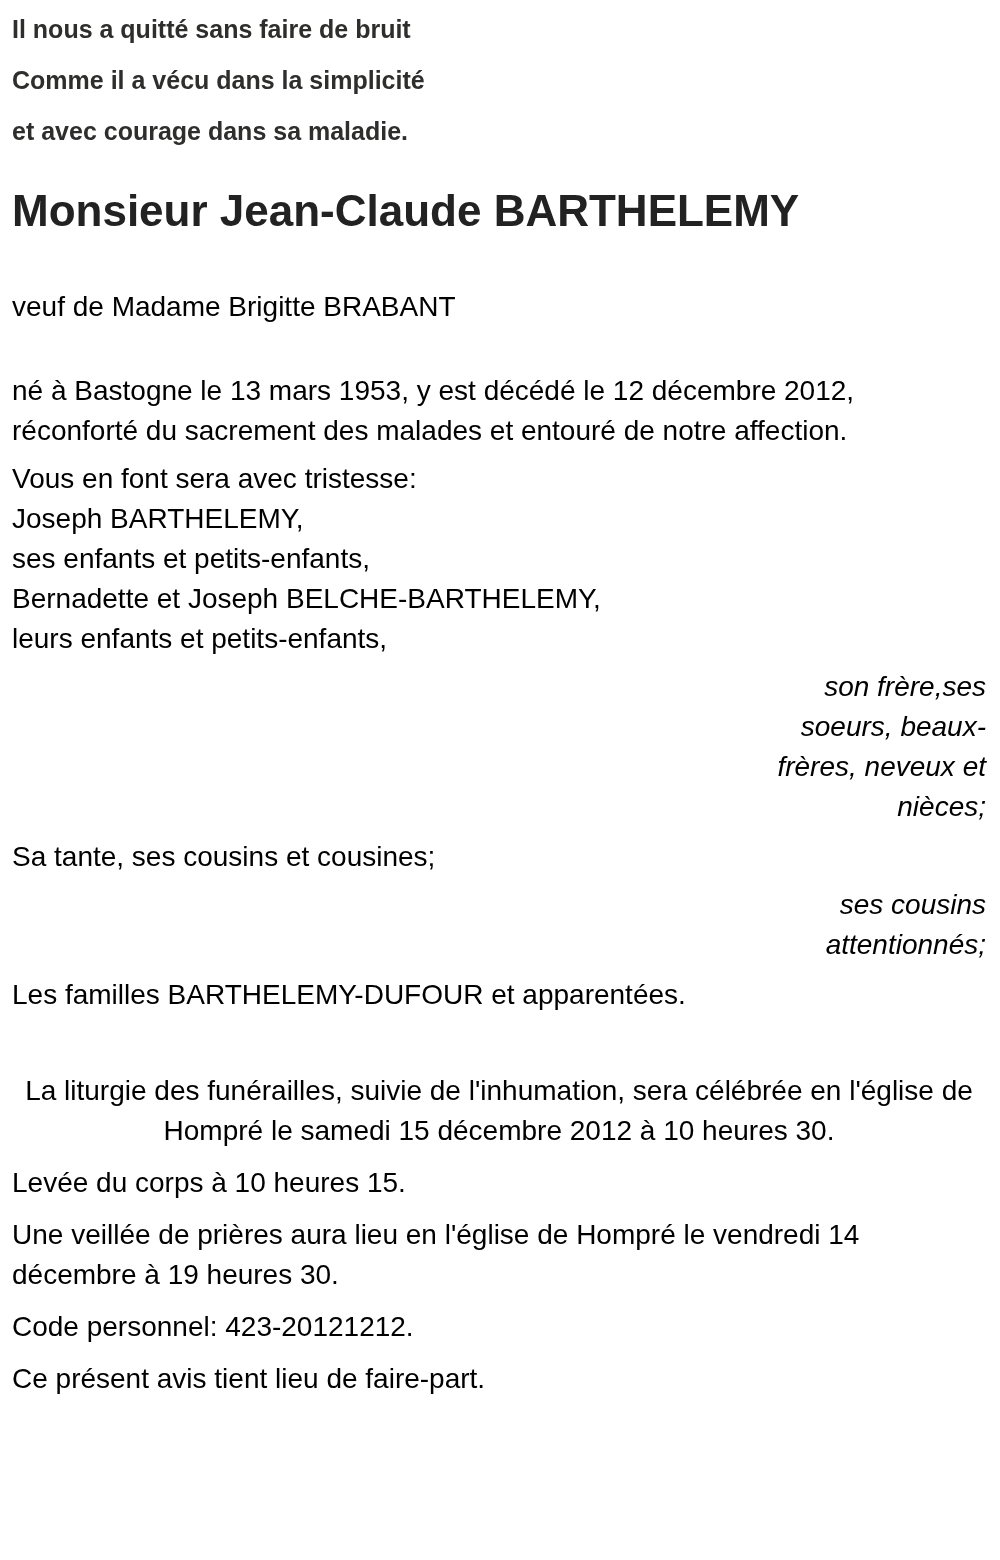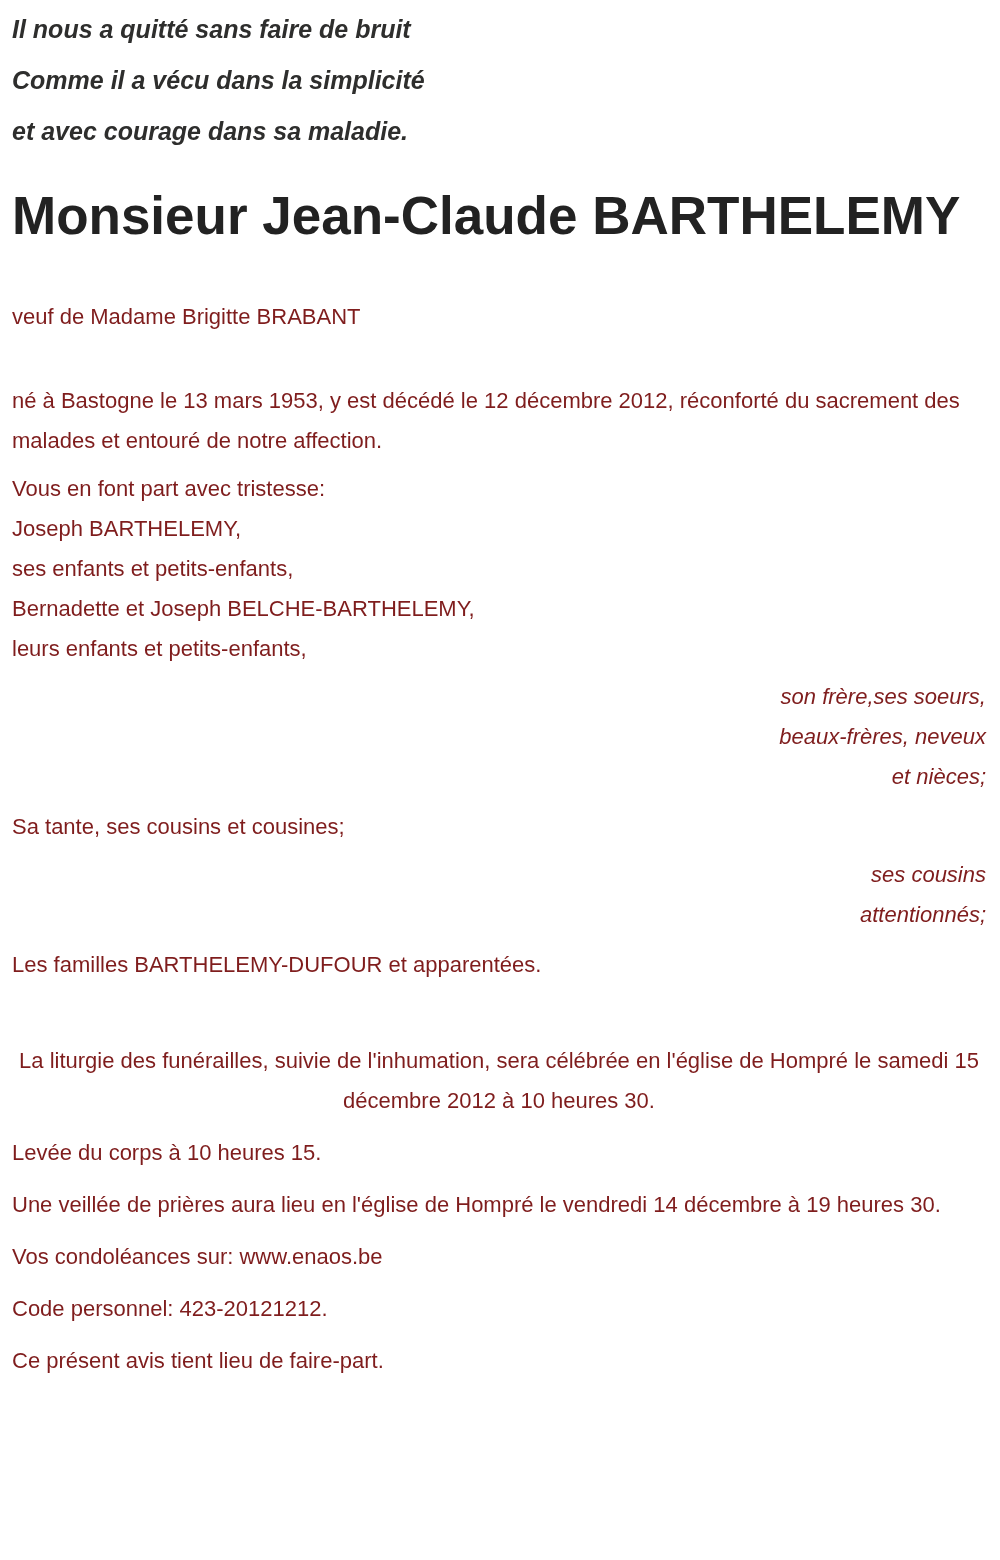--- a/index.html
+++ b/index.html
@@ -11,40 +11,39 @@
     width: 1000px;
     min-height: 1560px;
     box-sizing: border-box;
     padding: 10px 14px 24px 12px;
     background: #ffffff;
     font-family: "Liberation Sans", sans-serif;
     color: #3f3f3f;
   }
   .epitaph {
     margin: 4px 0 14px 0;
-    font-style: italic;
   }
   .epitaph-line {
     font-size: 25px;
     font-weight: 700;
     color: #2e2e2d;
     line-height: 1.2;
     margin: 0 0 21px 0;
   }
   .deceased-name {
-    font-size: 53px;
+    font-size: 44px;
     font-weight: 700;
     color: #222222;
     line-height: 1.15;
     margin: 40px 0 0 0;
   }
   .body {
-    font-size: 22px;
+    font-size: 28px;
     line-height: 40px;
-    color: #7f1d1d;
+    color: #000000;
   }
   .widower-line {
     margin: 50px 0 0 0;
   }
   .life-line {
     margin: 44px 0 0 0;
   }
   .announce-block {
     margin: 8px 0 0 0;
   }
@@ -79,21 +78,21 @@
     <p class="epitaph-line">et avec courage dans sa maladie.</p>
   </div>
 
   <h1 class="deceased-name">Monsieur Jean-Claude BARTHELEMY</h1>
 
   <p class="body widower-line">veuf de Madame Brigitte BRABANT</p>
 
   <p class="body life-line">né à Bastogne le 13 mars 1953, y est décédé le 12 décembre 2012, réconforté du sacrement des malades et entouré de notre affection.</p>
 
   <div class="body announce-block">
-    <div class="announce-line">Vous en font part avec tristesse:</div>
+    <div class="announce-line">Vous en font sera avec tristesse:</div>
     <div class="announce-line">Joseph BARTHELEMY,</div>
     <div class="announce-line">ses enfants et petits-enfants,</div>
     <div class="announce-line">Bernadette et Joseph BELCHE-BARTHELEMY,</div>
     <div class="announce-line">leurs enfants et petits-enfants,</div>
   </div>
 
   <div class="body relation-note">son frère,ses soeurs, beaux-frères, neveux et nièces;</div>
 
   <div class="body">
     <div class="announce-line">Sa tante, ses cousins et cousines;</div>
@@ -103,19 +102,18 @@
 
   <p class="body families-line">Les familles BARTHELEMY-DUFOUR et apparentées.</p>
 
   <p class="body para liturgy-line">La liturgie des funérailles, suivie de l'inhumation, sera célébrée en l'église de Hompré le samedi 15 décembre 2012 à 10 heures 30.</p>
 
   <p class="body para">Levée du corps à 10 heures 15.</p>
 
   <p class="body para">Une veillée de prières aura lieu en l'église de Hompré le vendredi 14 décembre à 19 heures 30.</p>
 
 
-  <p class="body para">Vos condoléances sur: www.enaos.be</p>
 
   <p class="body para">Code personnel: 423-20121212.</p>
 
   <p class="body para">Ce présent avis tient lieu de faire-part.</p>
 
 </div>
 
 </body></html>

